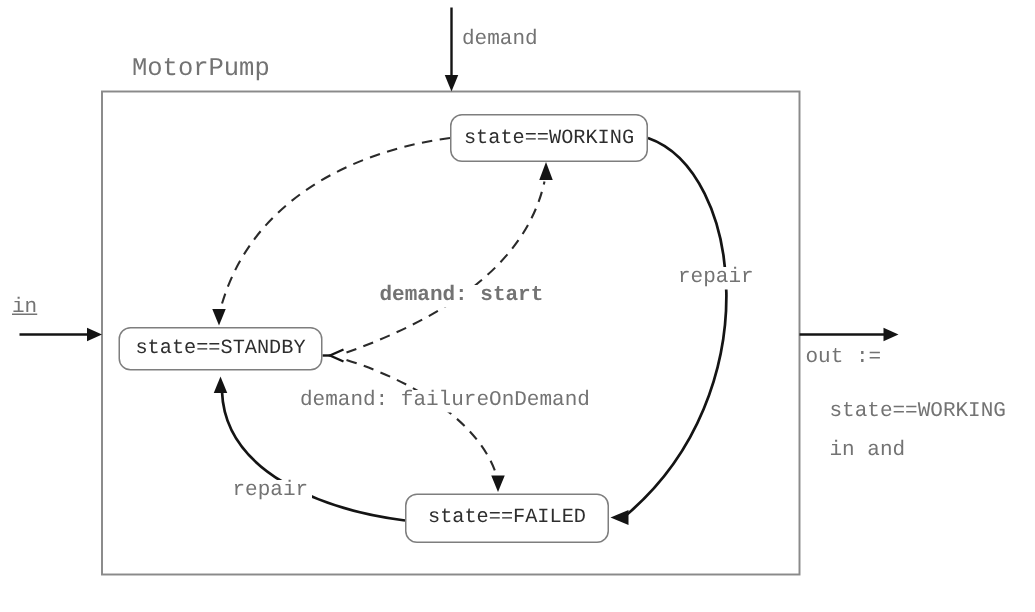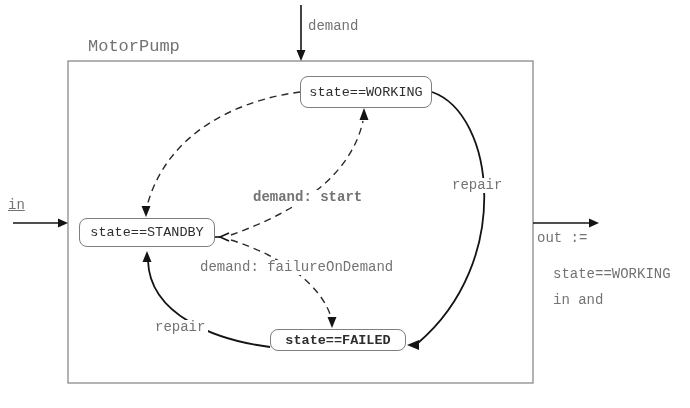--- a/index.html
+++ b/index.html
@@ -121,21 +121,21 @@
     <div class="lbl" style="left:550px; top:249px;margin-top:44px;">in and</div>
     <div class="lbl" style="left:550px; top:267px;">state==WORKING</div>
   </div>
 
   <div class="state-box" style="left:300px; top:76px; width:132px; height:32px;">
     <span>state==WORKING</span>
   </div>
   <div class="state-box" style="left:79px; top:218px; width:136px; height:29px;">
     <span>state==STANDBY</span>
   </div>
-  <div class="state-box" style="left:270px; top:329px; width:136px; height:22px;font-weight:bold;">
+  <div class="state-box" style="left:270px; top:329px; width:136px; height:33px;">
     <span>state==FAILED</span>
   </div>
 
   <div class="lbl" style="left:250px; top:190px;font-weight:bold;">demand: start</div>
   <div class="lbl" style="left:197px; top:260px;text-align:center;">demand: failureOnDemand</div>
   <div class="lbl" style="left:449px; top:178px;">repair</div>
   <div class="lbl" style="left:152px; top:320px;">repair</div>
 
 </div>
 

